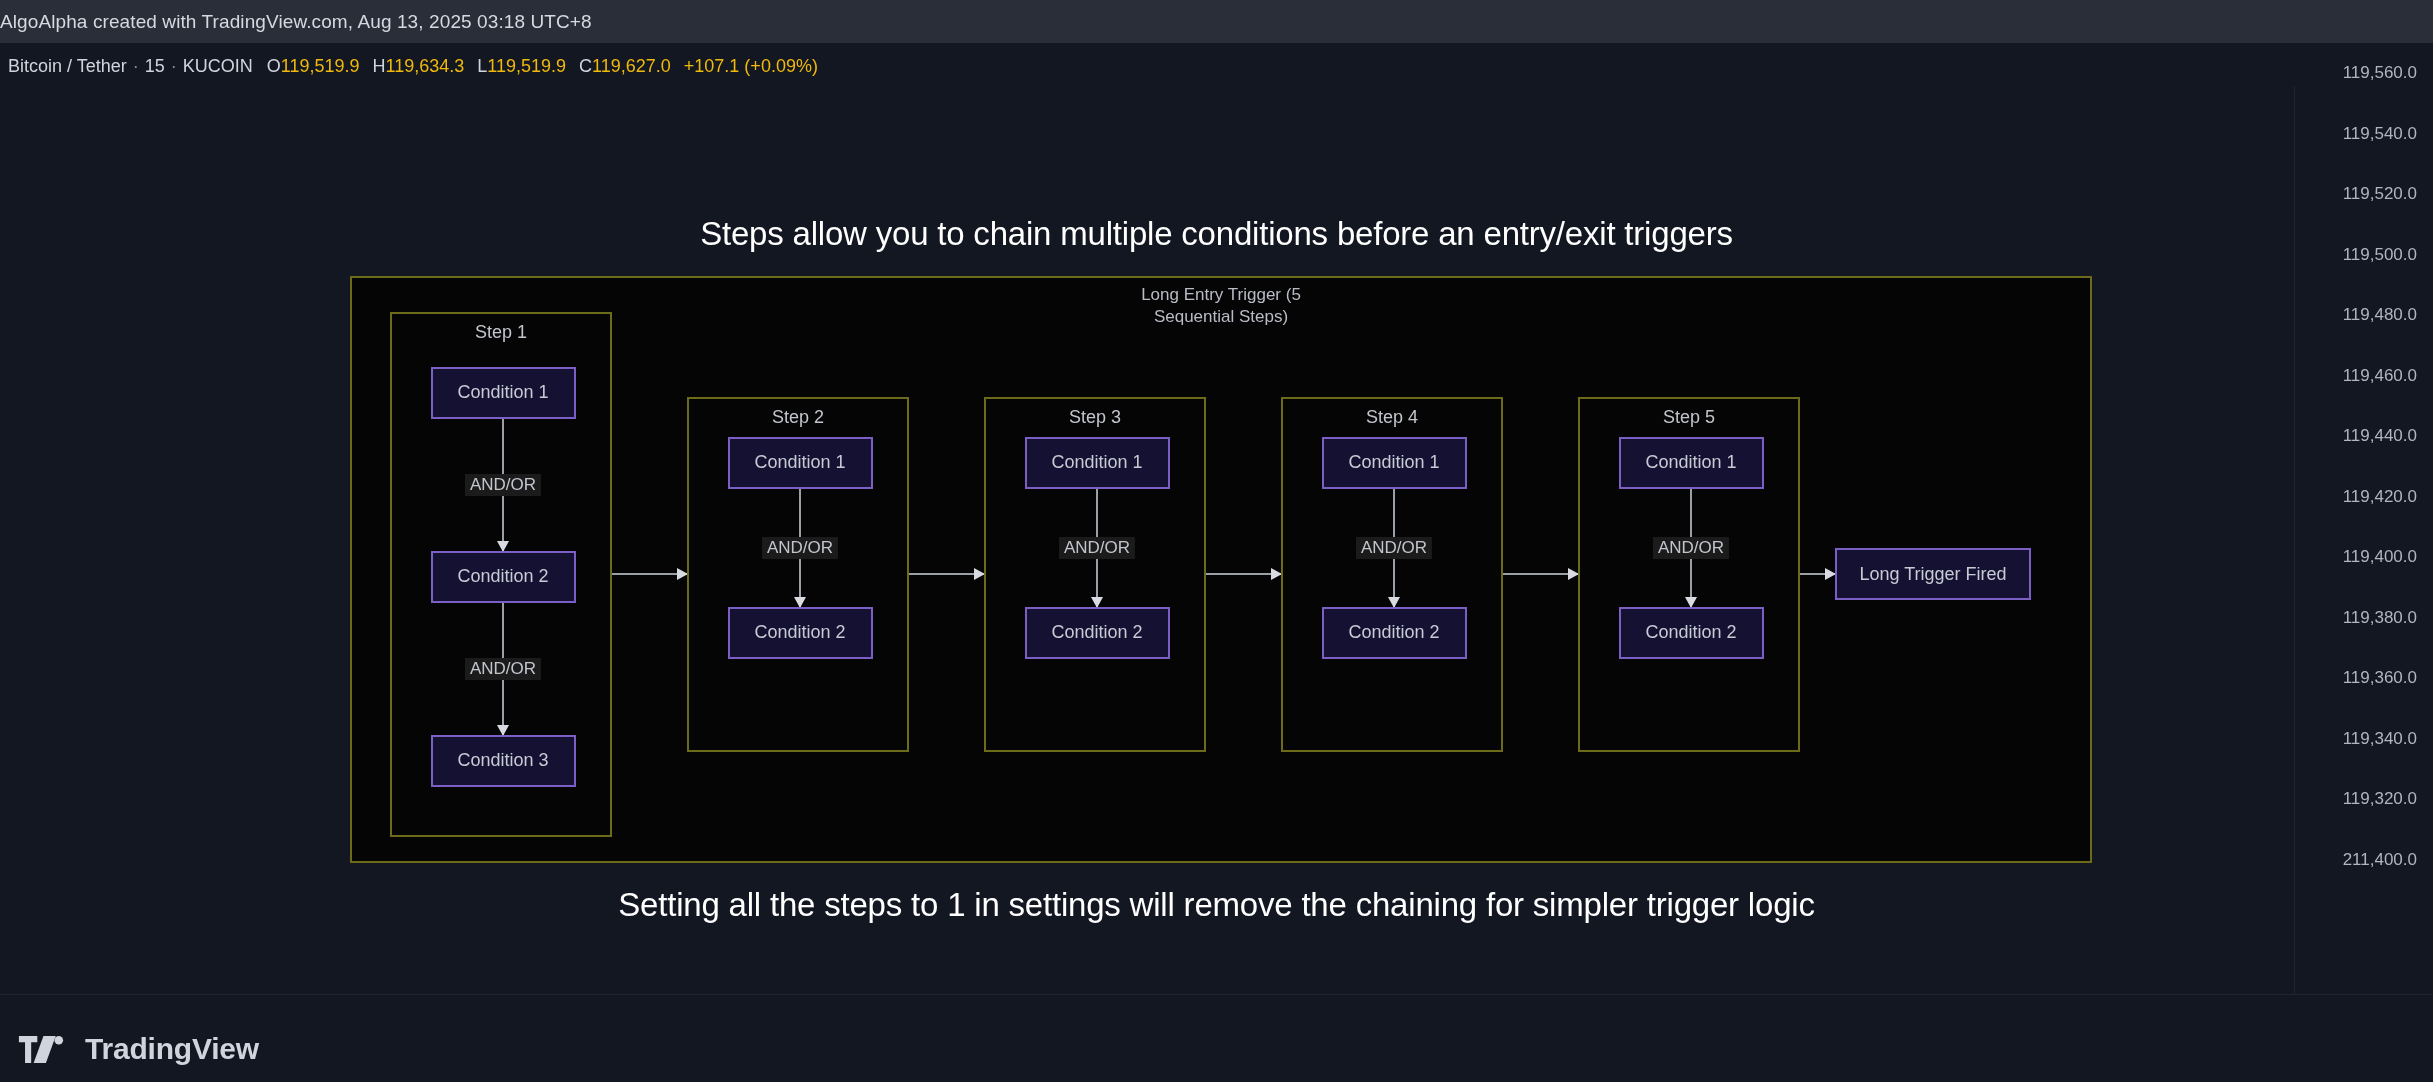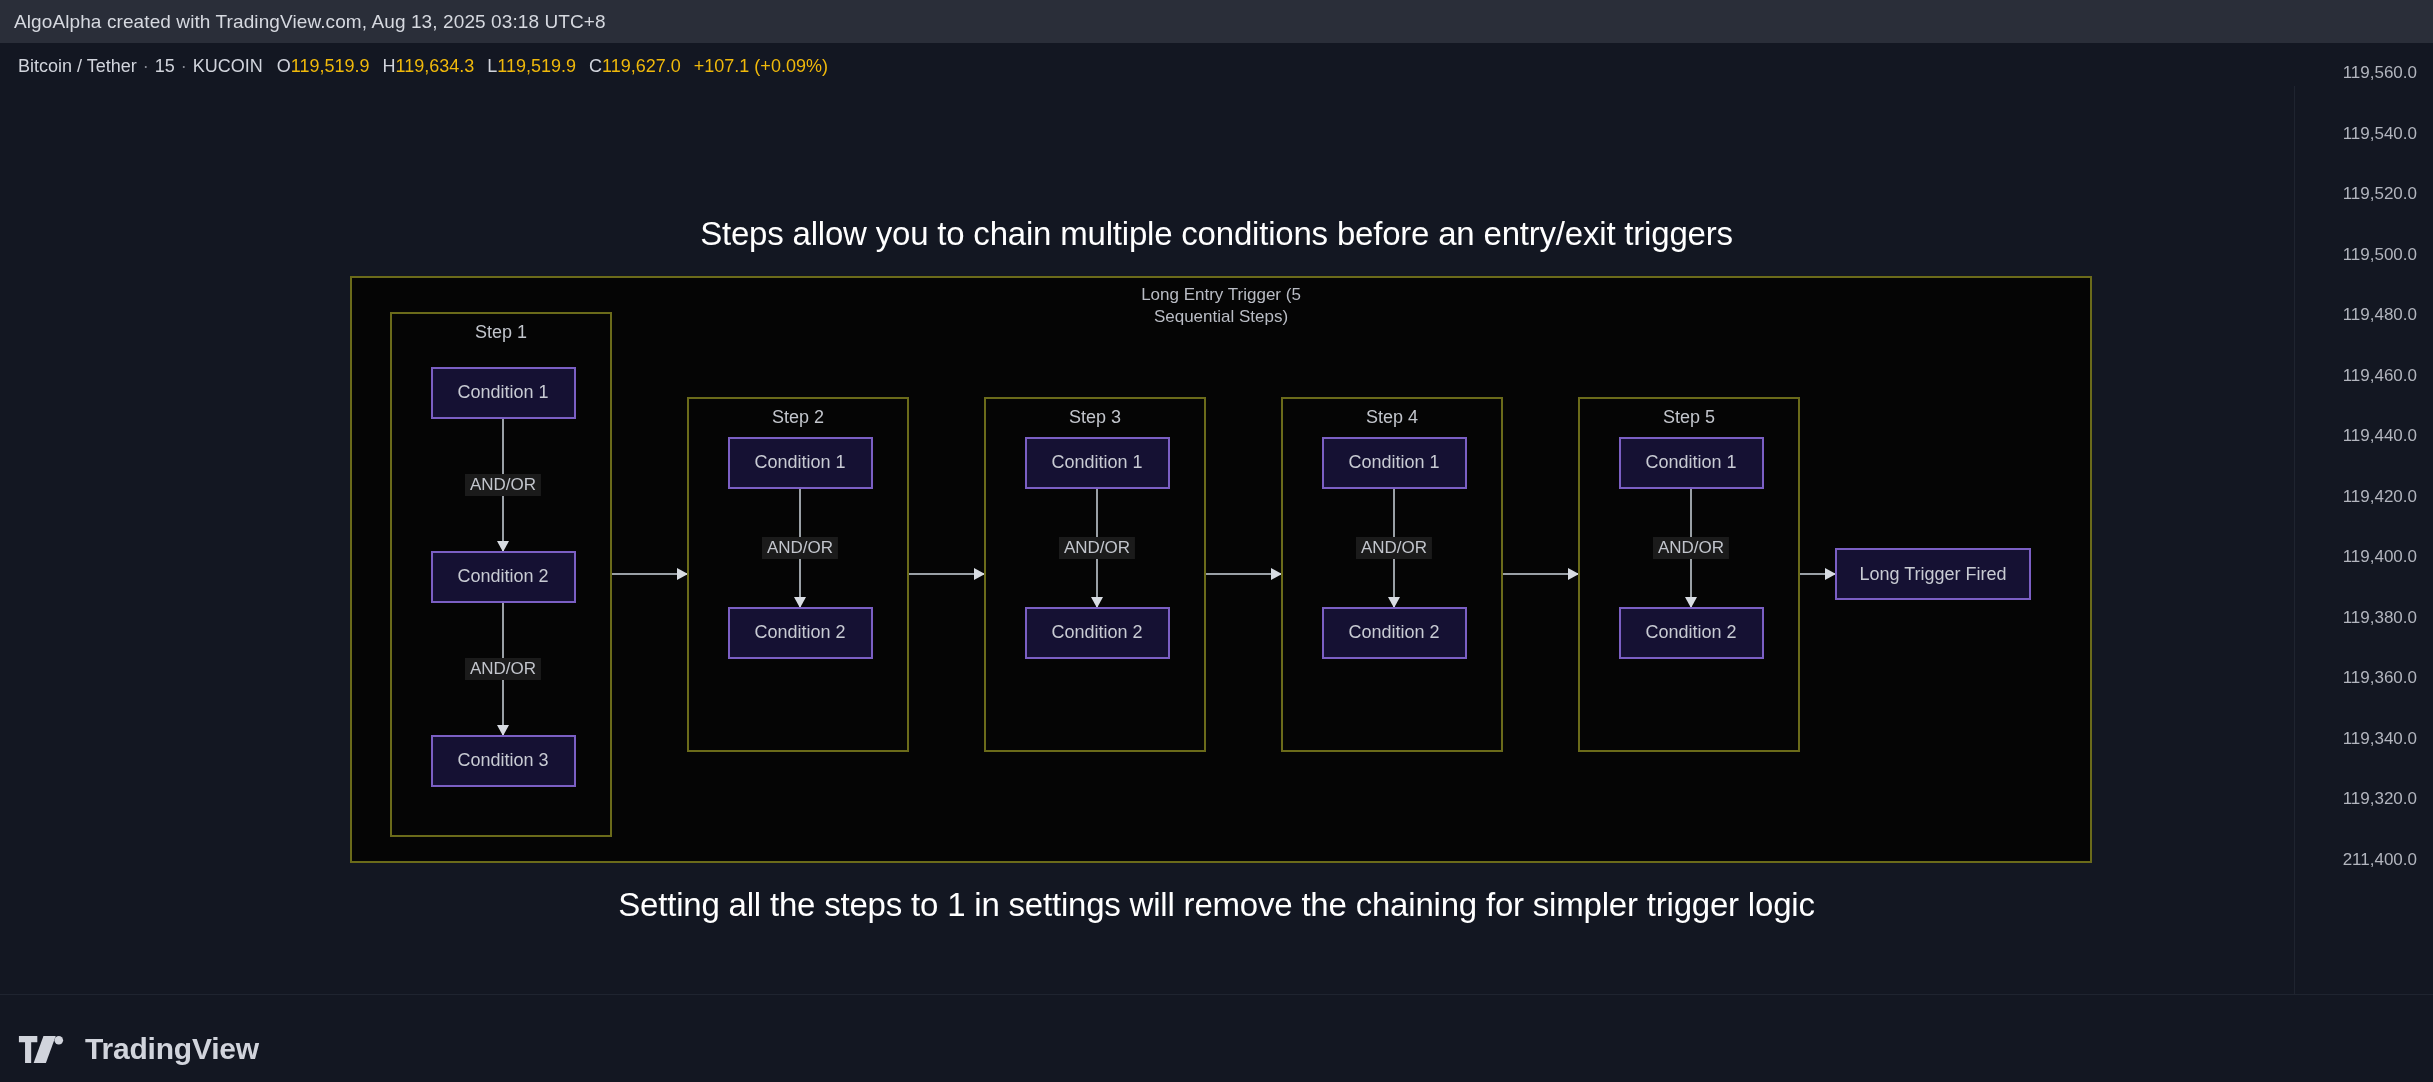--- a/index.html
+++ b/index.html
@@ -11,33 +11,33 @@
   }
   #root { position: relative; width: 2433px; height: 1082px; background: #131722; }
 
   
   .attrib-bar {
     position: absolute; left: 0; top: 0; width: 2433px; height: 43px;
     background: #2a2e39;
     display: flex; align-items: center;
   }
   .attrib-text {
-    color: #d6d9e0; font-size: 19px; padding-left: 14px;
+    color: #d6d9e0; font-size: 19px; 
     white-space: nowrap; letter-spacing: .1px;
   }
 
   
   .chart-pane {
     position: absolute; left: 0; top: 43px;
     width: 2433px; height: 1039px; background: #131722;
   }
 
   
   .legend {
-    position: absolute; left: 18px; top: 13px;
+    position: absolute; left: 8px; top: 13px;
     display: flex; align-items: baseline; gap: 0;
     white-space: nowrap; font-size: 18px;
   }
   .legend .sym { color: #d1d4dc; font-weight: 400; }
   .legend .sep { color: #868993; padding: 0 6px; }
   .legend .exch { color: #d1d4dc; }
   .legend .ohlc-group { margin-left: 14px; display: inline-flex; gap: 13px; }
   .legend .ohlc { color: #f0b90b; }
   .legend .ohlc .lbl { color: #d1d4dc; }
   .legend .chg { color: #f0b90b; margin-left: 13px; text-align: center; }

